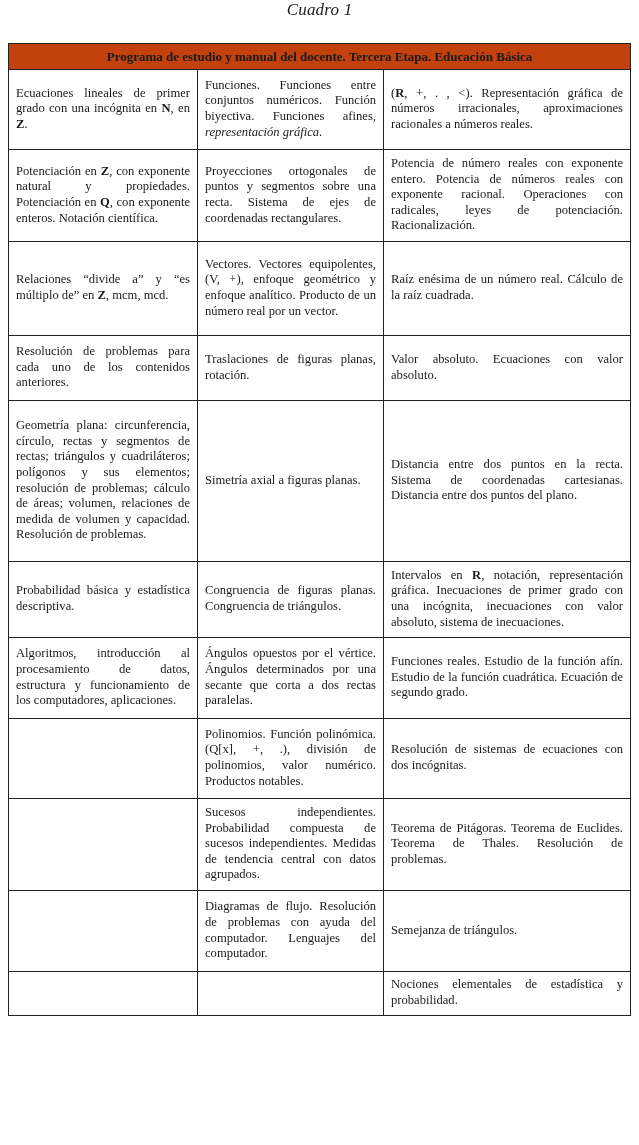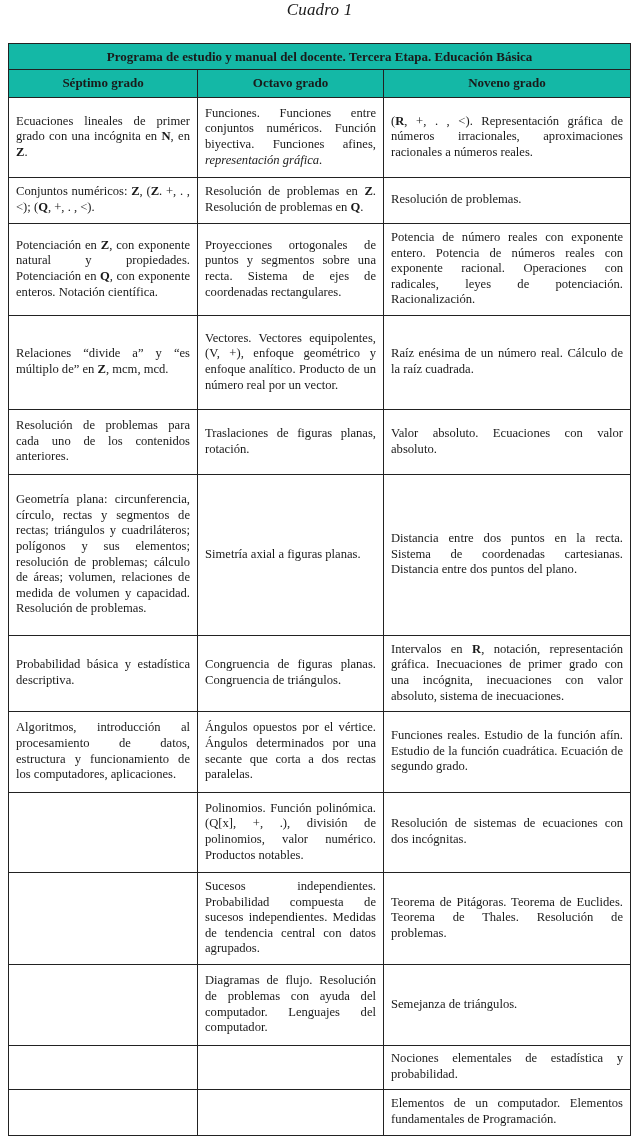--- a/index.html
+++ b/index.html
@@ -4,21 +4,21 @@
 <style>
   html, body { margin: 0; padding: 0; background: #ffffff; }
   body { width: 639px; height: 1145px; position: relative; overflow: hidden;
          font-family: "Liberation Serif", "DejaVu Serif", serif; color: #1a1a1a; }
   .caption { position: absolute; top: 0; left: 0; width: 639px; text-align: center;
              font-style: italic; font-size: 17px; letter-spacing: 0.2px; }
   table { position: absolute; top: 43px; left: 8px; width: 622px; border-collapse: collapse;
           table-layout: fixed; }
   td, th { border: 1.3px solid #222; font-size: 12.6px; line-height: 15.6px; vertical-align: middle;
            padding: 2px 7px 3px 7px; text-align: justify; }
-  th { font-weight: bold; text-align: center; background: #14b8a6; font-size: 13px; }
+  th { font-weight: bold; text-align: center; background: #c2410c; font-size: 13px; }
   th.main { height: 21px; padding: 2px 4px; }
   th.col { height: 22px; }
   col.c1 { width: 189px; } col.c2 { width: 186px; } col.c3 { width: 247px; }
   .b { font-weight: bold; }
   .i { font-style: italic; margin-top: 28px; }
 </style>
 </head>
 <body>
 
 <div class="caption">Cuadro 1</div>
@@ -26,36 +26,26 @@
 <table>
   <colgroup>
       <col class="c1">
       <col class="c2">
       <col class="c3">
     </colgroup>
   <thead>
     <tr>
       <th class="main" colspan="3">Programa de estudio y manual del docente. Tercera Etapa. Educación Básica</th>
     </tr>
-    <tr>
-      <th class="col">Séptimo grado</th>
-      <th class="col">Octavo grado</th>
-      <th class="col">Noveno grado</th>
-    </tr>
   </thead>
   <tbody id="tbody">
       <tr style="height: 80px;">
         <td>Ecuaciones lineales de primer grado con una incógnita en <span class="b">N</span>, en <span class="b">Z</span>.</td>
         <td>Funciones. Funciones entre conjuntos numéricos. Función biyectiva. Funciones afines, <span class="i">representación gráfica.</span></td>
         <td>(<span class="b">R</span>, +, . , &lt;). Representación gráfica de números irracionales, aproximaciones racionales a números reales.</td>
-      </tr>
-      <tr style="height: 46px;">
-        <td>Conjuntos numéricos: <span class="b">Z</span>, (<span class="b">Z</span>. +, . ,&lt;); (<span class="b">Q</span>, +, . , &lt;).</td>
-        <td>Resolución de problemas en <span class="b">Z</span>. Resolución de problemas en <span class="b">Q</span>.</td>
-        <td>Resolución de problemas.</td>
       </tr>
       <tr style="height: 92px;">
         <td>Potenciación en <span class="b">Z</span>, con exponente natural y propiedades. Potenciación en <span class="b">Q</span>, con exponente enteros. Notación científica.</td>
         <td>Proyecciones ortogonales de puntos y segmentos sobre una recta. Sistema de ejes de coordenadas rectangulares.</td>
         <td>Potencia de número reales con exponente entero. Potencia de números reales con exponente racional. Operaciones con radicales, leyes de potenciación. Racionalización.</td>
       </tr>
       <tr style="height: 94px;">
         <td>Relaciones “divide a” y “es múltiplo de” en <span class="b">Z</span>, mcm, mcd.</td>
         <td>Vectores. Vectores equipolentes, (V, +), enfoque geométrico y enfoque analítico. Producto de un número real por un vector.</td>
         <td>Raíz enésima de un número real. Cálculo de la raíz cuadrada.</td>
@@ -93,19 +83,14 @@
       <tr style="height: 81px;">
         <td></td>
         <td>Diagramas de flujo. Resolución de problemas con ayuda del computador. Lenguajes del computador.</td>
         <td>Semejanza de triángulos.</td>
       </tr>
       <tr style="height: 44px;">
         <td></td>
         <td></td>
         <td>Nociones elementales de estadística y probabilidad.</td>
       </tr>
-      <tr style="height: 46px;">
-        <td></td>
-        <td></td>
-        <td>Elementos de un computador. Elementos fundamentales de Programación.</td>
-      </tr>
     </tbody>
 </table>
 
 </body></html>

